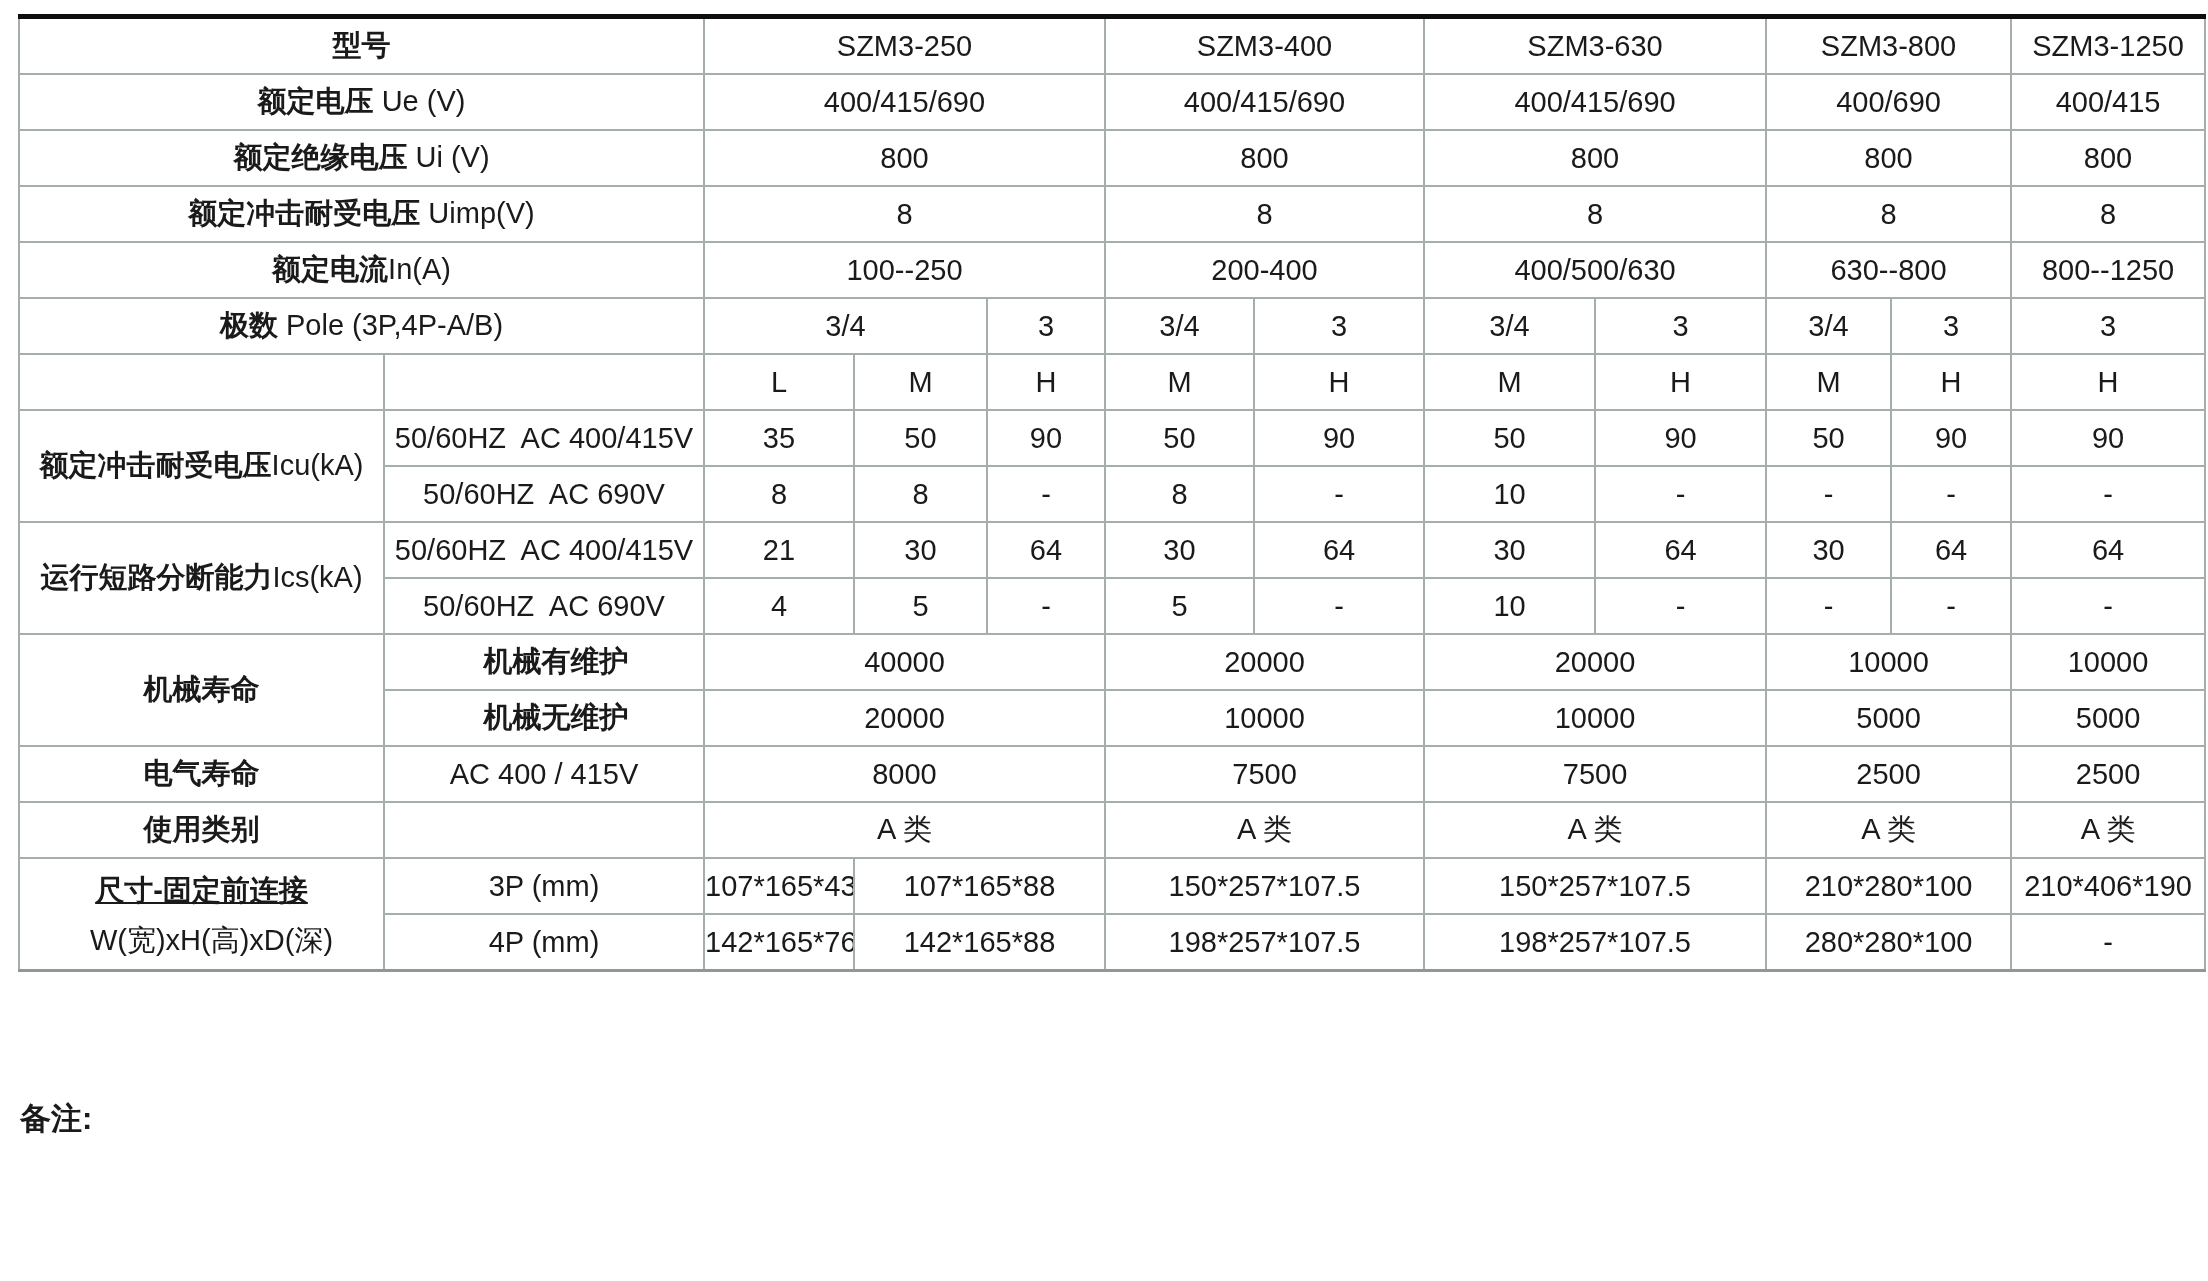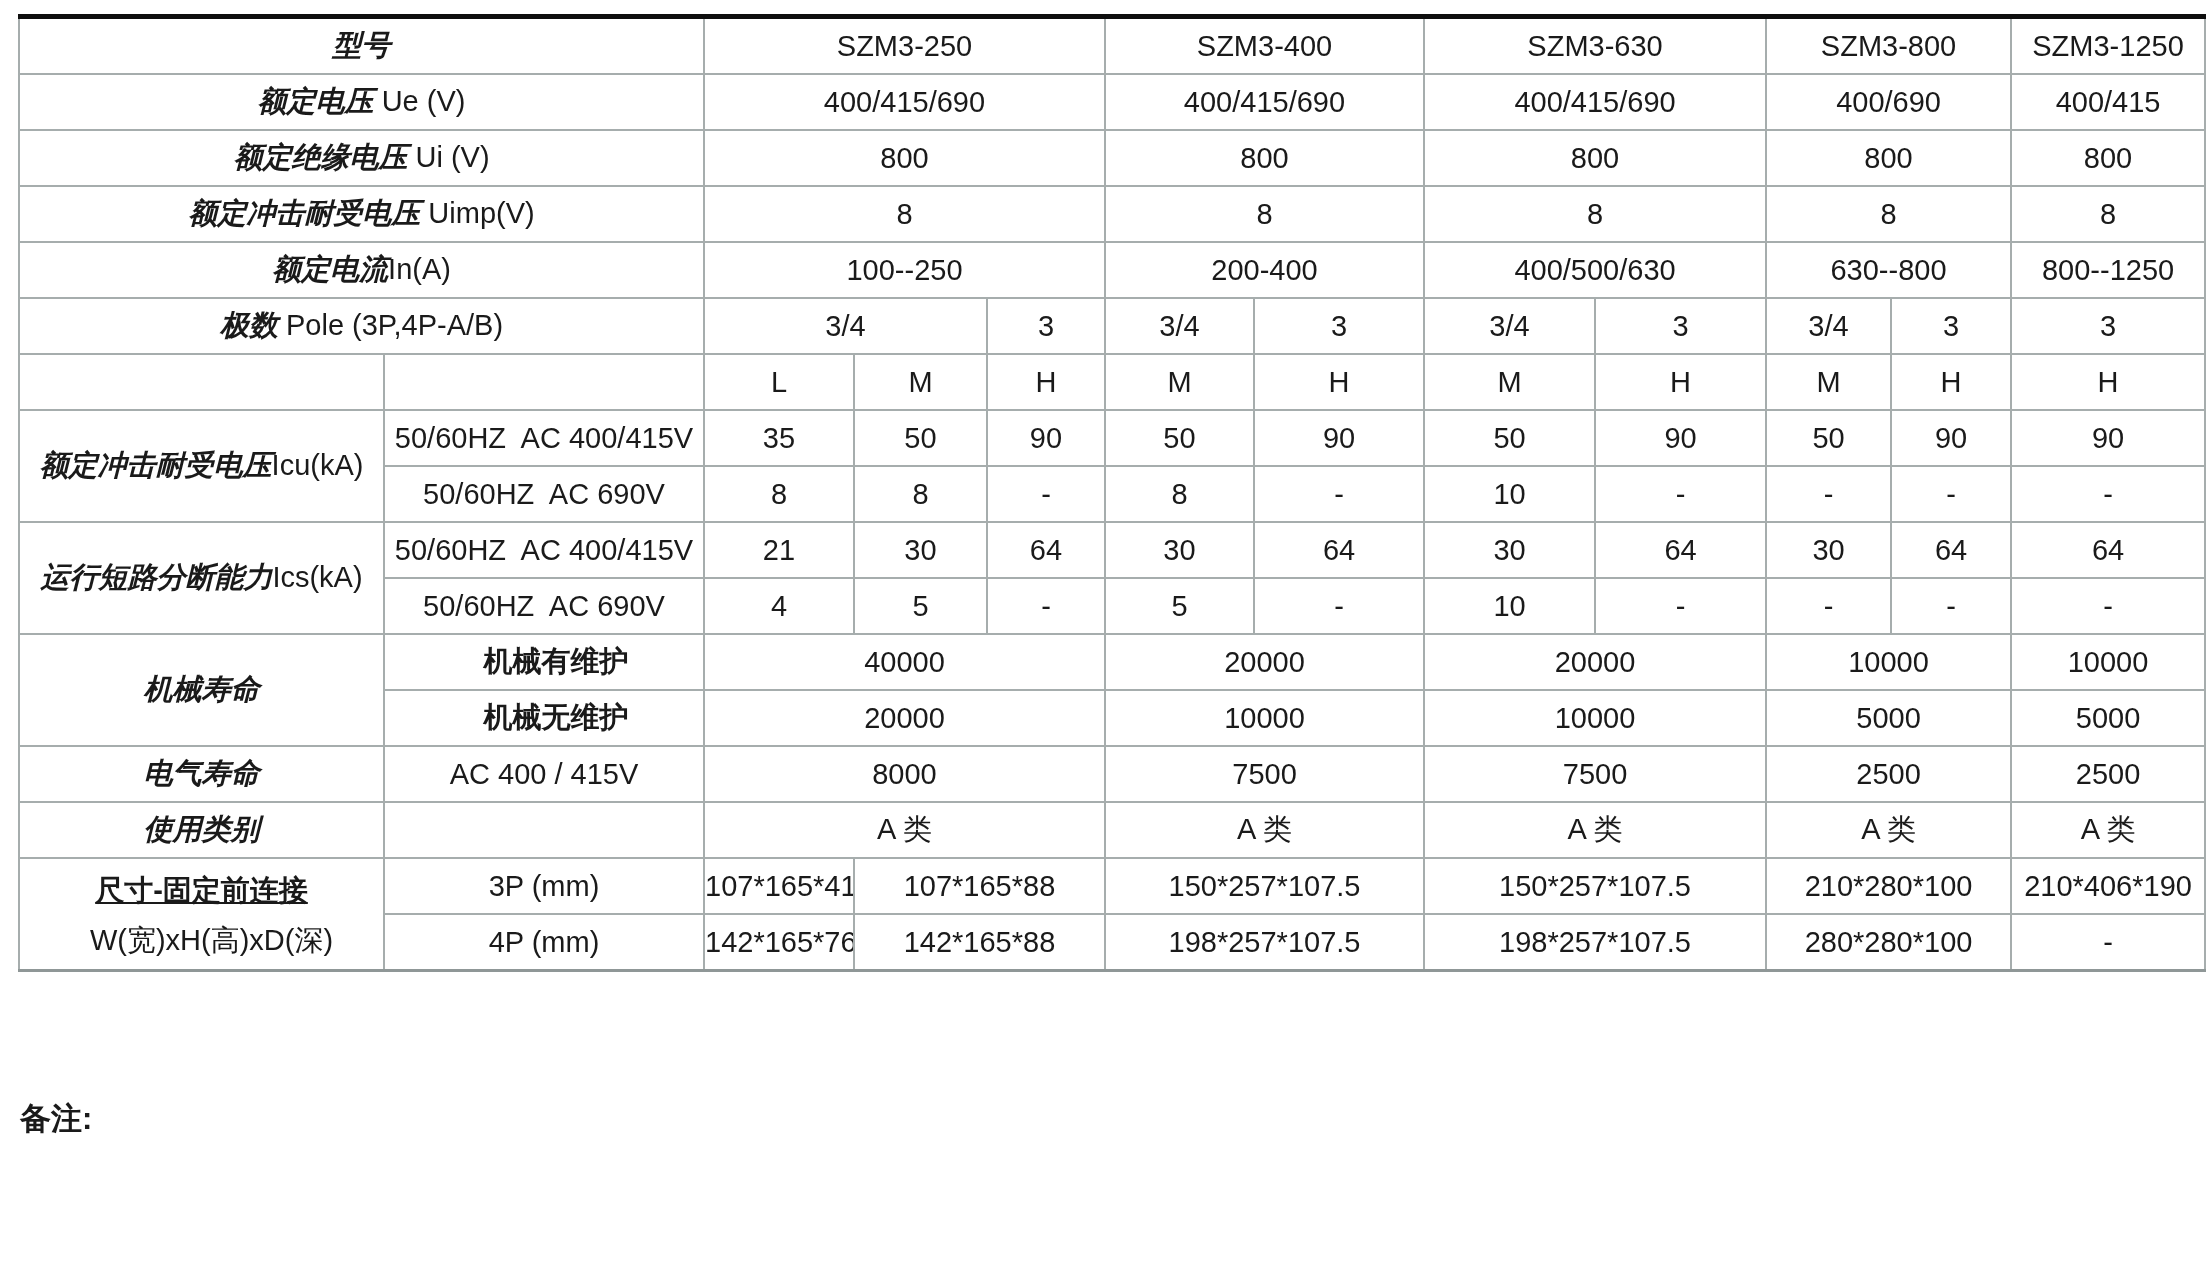--- a/index.html
+++ b/index.html
@@ -36,21 +36,21 @@
     background: #e8edec;
     text-align: left;
     padding-left: 30px;
   }
   td.sub {
     background: #e8edec;
     text-align: left;
     padding-left: 14px;
     white-space: pre;
   }
-  .zh { font-weight: bold; font-style: italic; }
+  .zh { font-weight: bold; }
   .en { font-weight: normal; }
   td.sub.b { font-weight: bold; padding-left: 24px; }
   td.dim { font-size: 25px; }
   td.dimlbl { padding-left: 30px; }
   td.dimlbl .l1 { font-weight: bold; height: 52px; line-height: 56px; text-decoration: underline; }
   td.dimlbl .l2 { font-weight: normal; height: 52px; line-height: 52px; padding-left: 20px; }
   .notes {
     margin: 56px 0 0 20px;
     font-size: 30px;
     white-space: pre;
@@ -250,21 +250,21 @@
     <td colspan="2">A 类</td>
     <td>A 类</td>
   </tr>
 
   <tr>
     <td class="lbl dimlbl" rowspan="2">
       <div class="l1">尺寸-固定前连接</div>
       <div class="l2">W(宽)xH(高)xD(深)</div>
     </td>
     <td class="sub">3P (mm)</td>
-    <td class="dim">107*165*41</td>
+    <td class="dim">107*165*43</td>
     <td class="dim" colspan="2">107*165*88</td>
     <td class="dim" colspan="2">150*257*107.5</td>
     <td class="dim" colspan="2">150*257*107.5</td>
     <td class="dim" colspan="2">210*280*100</td>
     <td class="dim">210*406*190</td>
   </tr>
   <tr>
     <td class="sub">4P (mm)</td>
     <td class="dim">142*165*76</td>
     <td class="dim" colspan="2">142*165*88</td>

